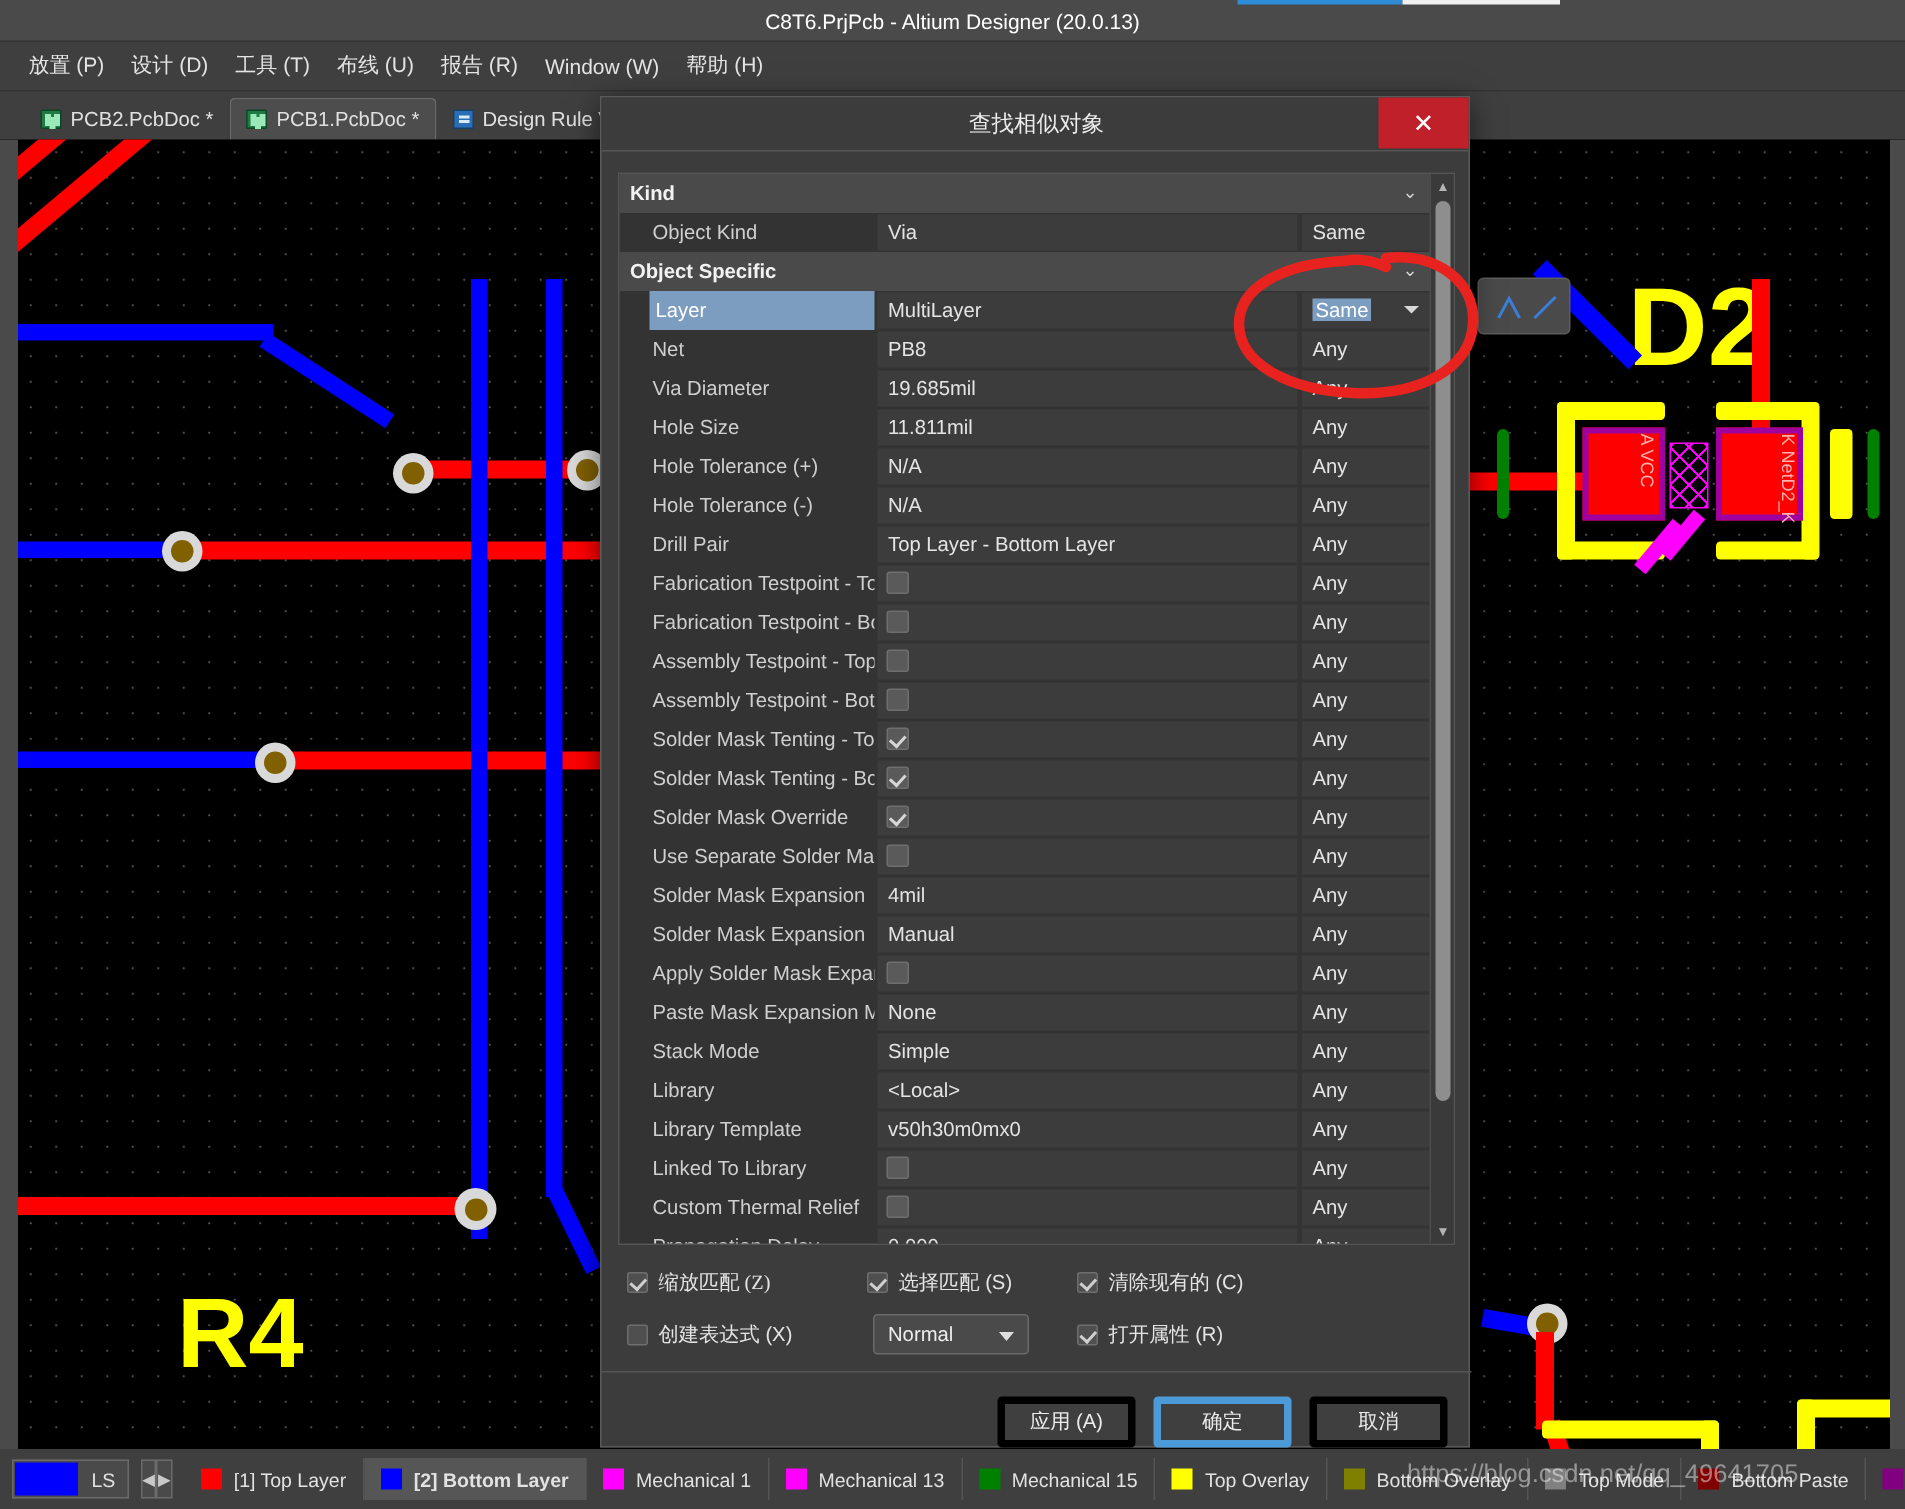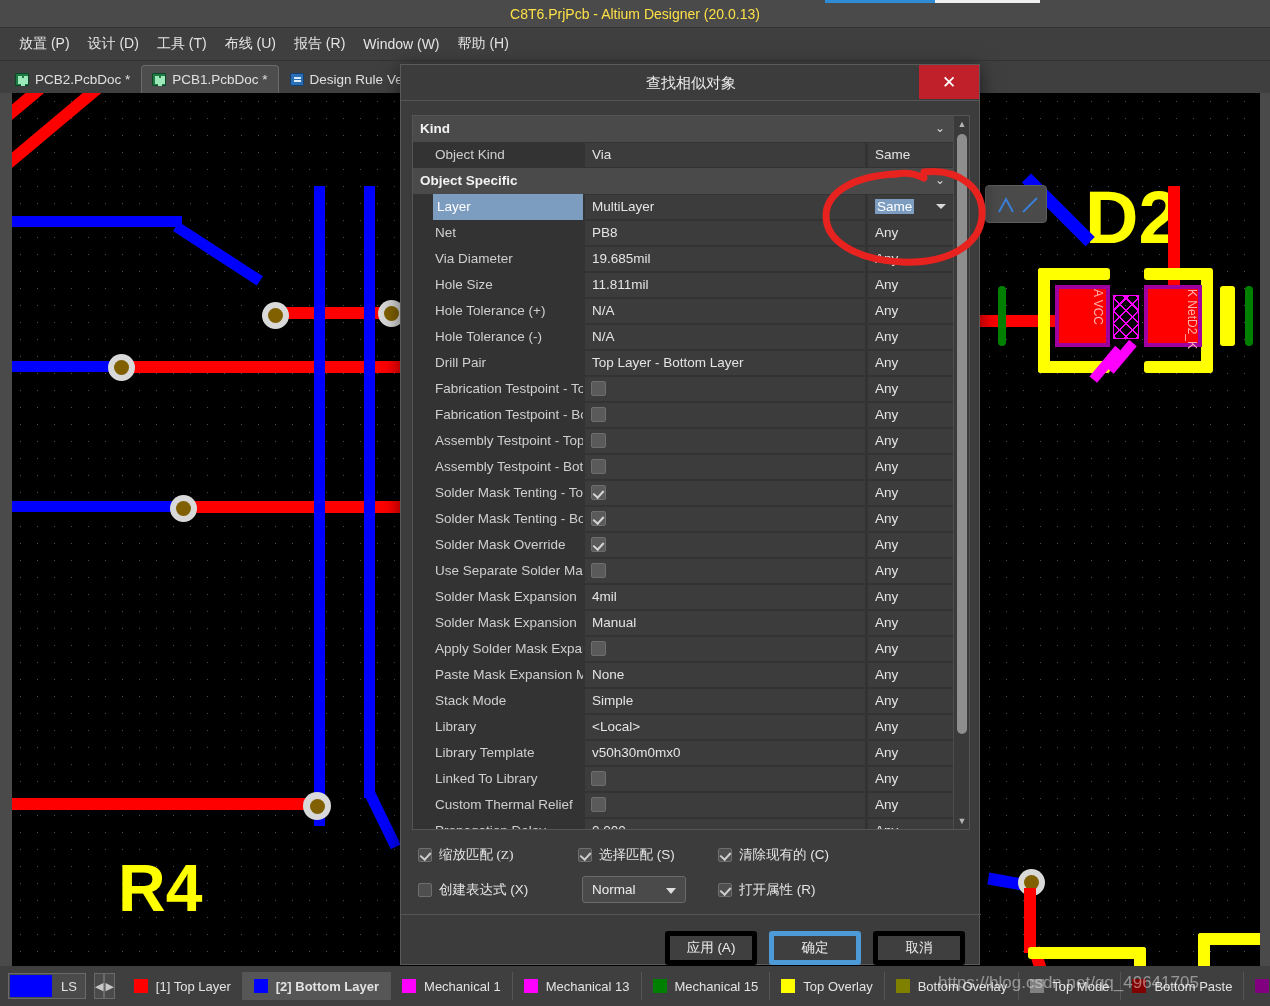--- a/index.html
+++ b/index.html
@@ -12,21 +12,21 @@
     position:relative;
   }
 
   
   #titlebar{
     position:absolute; left:0; top:0; width:1270px; height:28px;
     background:#4a4a4a; border-bottom:1px solid #333;
   }
   #titlebar .title{
     position:absolute; left:0; top:0; width:1270px; height:28px;
-    line-height:28px; text-align:center; font-size:14px; color:#fde047;
+    line-height:28px; text-align:center; font-size:14px; color:#ffffff;
   }
   #titlebar .topaccent{
     position:absolute; left:825px; top:0; width:110px; height:3px; background:#2e8bd6;
   }
   #titlebar .topaccent2{
     position:absolute; left:935px; top:0; width:105px; height:3px; background:#f0f0f0;
   }
 
   
   #menubar{
@@ -34,21 +34,21 @@
     background:#3f3f3f; border-bottom:1px solid #333;
     display:flex; align-items:center; padding-left:10px;
   }
   #menubar .menu-item{
     padding:4px 9px; font-size:14px; color:#e4e4e4; cursor:default; white-space:nowrap;
   }
 
   
   #tabstrip{
     position:absolute; left:0; top:61px; width:1270px; height:32px;
-    background:#3f3f3f; display:flex; align-items:flex-end; padding-left:4px;
+    background:#3f3f3f; display:flex; align-items:flex-end; padding-left:16px;
   }
   .doctab{
     height:28px; display:flex; align-items:center; gap:6px;
     padding:0 10px; font-size:13.5px; color:#e0e0e0; white-space:nowrap; cursor:default;
     border:1px solid transparent; border-bottom:none;
   }
   .doctab.active{
     background:#4d4d4d; border-color:#6a6a6a; border-radius:4px 4px 0 0;
   }
   .tabicon{ width:14px; height:13px; position:relative; display:inline-block; }

